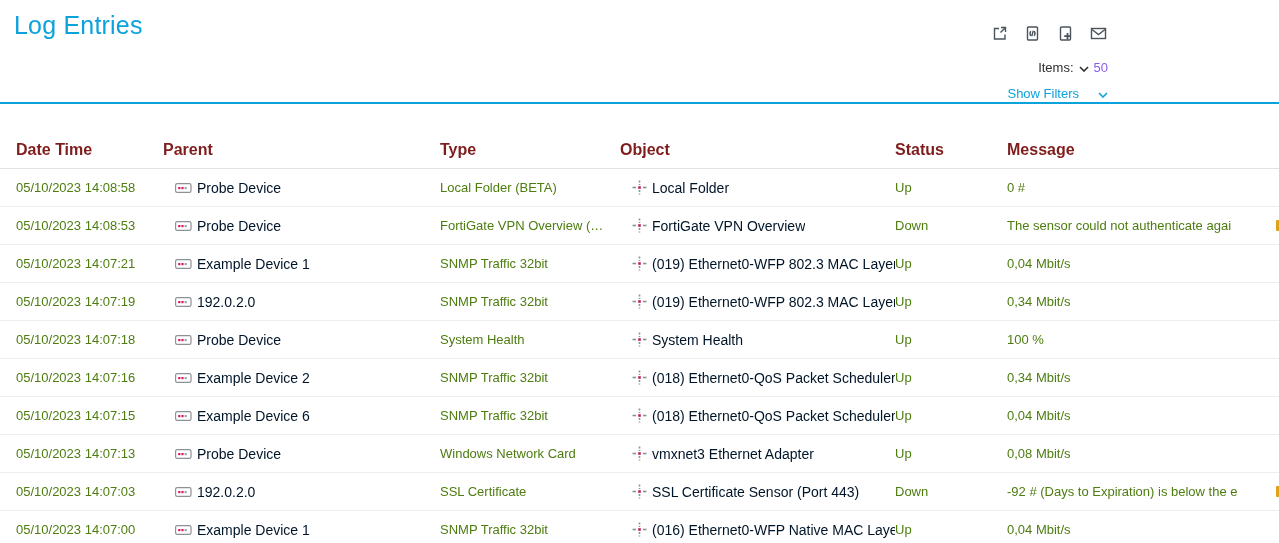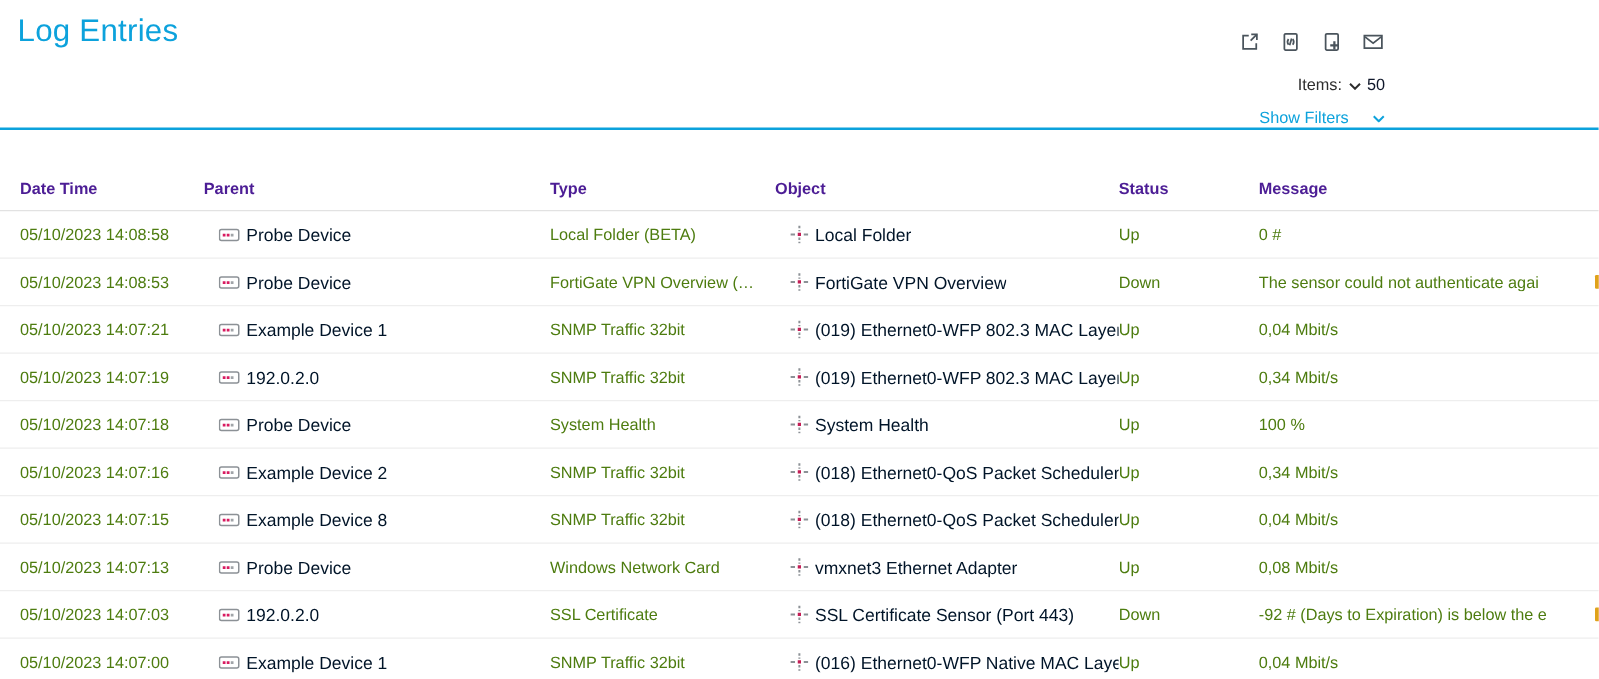--- a/index.html
+++ b/index.html
@@ -11,40 +11,40 @@
   .page-title { position:absolute; left:14px; top:11px; font-size:25px; font-weight:400;
                 color:#0ca2dc; letter-spacing:0.2px; }
 
   .toolbar { position:absolute; top:24px; right:18px; display:flex; gap:14px; align-items:center; }
   .tool-btn { width:19px; height:19px; display:flex; align-items:center; justify-content:center;
               cursor:pointer; }
   .tool-btn svg { stroke:#4a545c; fill:none; stroke-width:1.4; }
 
   .items-control { position:absolute; top:60px; right:18px; font-size:13px; color:#2e2e2e;
                    display:flex; align-items:center; gap:5px; cursor:pointer; }
-  .items-count { color:#0f172a; }
+  .items-count { color:#8b5cf6; }
   .chev { display:inline-block; }
   .chev svg { stroke:#2e2e2e; fill:none; stroke-width:1.6; }
   .chev.cyan svg { stroke:#0ca2dc; }
 
   .show-filters { position:absolute; top:86px; right:18px; font-size:13px; color:#0ca2dc;
                   display:flex; align-items:center; gap:19px; cursor:pointer; }
 
   .divider { position:absolute; top:102px; left:0; width:1279px; height:2px; background:#0ca2dc; }
 
   
   .log-table { position:absolute; top:132px; left:0; width:1279px; }
   .thead, .trow {
     display:grid;
     grid-template-columns:147px 277px 180px 275px 112px 1fr;
     align-items:center;
     padding-left:16px;
   }
   .thead { height:37px; border-bottom:1px solid #e2e2e2; }
-  .thead .th { font-size:13px; font-weight:bold; color:#4c1d95; }
+  .thead .th { font-size:16px; font-weight:bold; color:#7f1d1d; }
   .trow { height:38px; border-bottom:1px solid #eeeeee; position:relative; }
   .cell { font-size:13px; color:#4d7c0f; white-space:nowrap; overflow:hidden; }
   .cell-link { display:flex; align-items:center; gap:5px; font-size:14px; color:#001428;
                cursor:pointer; white-space:nowrap; overflow:hidden;padding-left:12px; }
   .cell-link .txt { white-space:nowrap; overflow:hidden; }
   .icon-holder { flex:0 0 auto; display:flex; align-items:center; }
   .edge-artifact { position:absolute; right:-3px; top:13px; width:6px; height:11px;
                    background:#e0a21a; border-radius:1px; display:none; }
   .trow.clipped .edge-artifact { display:block; }
 </style>
@@ -306,21 +306,21 @@
     <span class="cell">05/10/2023 14:07:15</span>
     <span class="cell-link">
       <span class="icon-holder">
         <svg width="17" height="12" viewBox="0 0 17 12">
           <rect x="0.6" y="1.6" width="15.4" height="8.8" rx="1.6" fill="none" stroke="#8c9196" stroke-width="1.2"></rect>
           <rect x="3.2" y="5" width="2.2" height="2.2" fill="#d81b60"></rect>
           <rect x="6.4" y="5" width="2.2" height="2.2" fill="#d81b60"></rect>
           <rect x="9.6" y="5" width="2.2" height="2.2" fill="#a0a4a8"></rect>
         </svg>
       </span>
-      <span class="txt">Example Device 8</span>
+      <span class="txt">Example Device 6</span>
     </span>
     <span class="cell">SNMP Traffic 32bit</span>
     <span class="cell-link">
       <span class="icon-holder">
         <svg width="15" height="15" viewBox="0 0 15 15">
           <path d="M0.5 7.5 H4" stroke="#8c9196" stroke-width="1.6" fill="none"></path>
           <path d="M11 7.5 H14.5" stroke="#8c9196" stroke-width="1.6" fill="none"></path>
           <path d="M7.5 0.5 V5" stroke="#8c9196" stroke-width="1.6" fill="none" stroke-dasharray="2 1.4"></path>
           <path d="M7.5 10 V14.5" stroke="#8c9196" stroke-width="1.6" fill="none" stroke-dasharray="2 1.4"></path>
           <rect x="6.2" y="6.2" width="2.6" height="2.6" fill="#c41e56"></rect>

